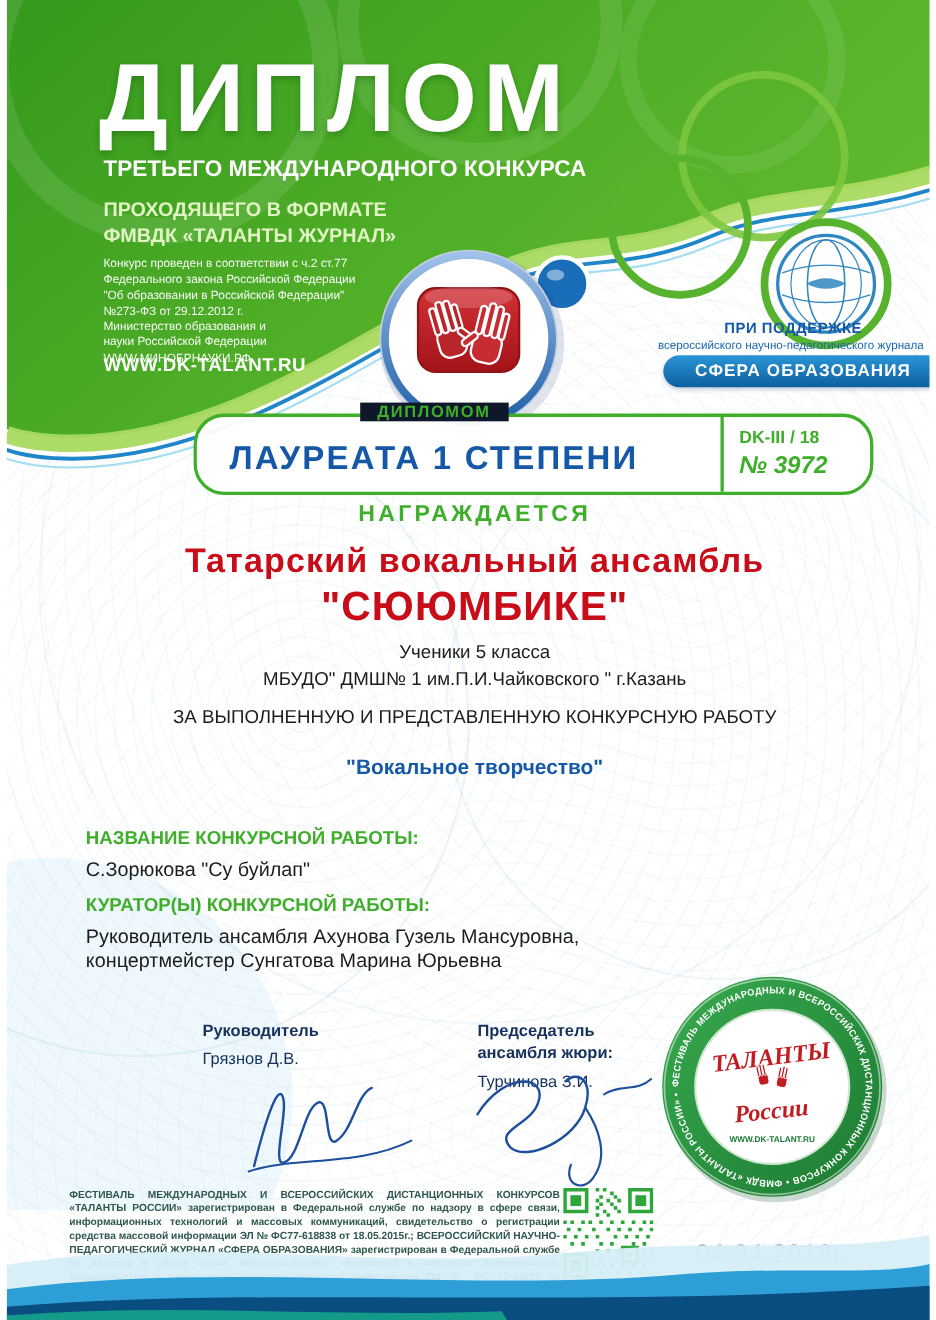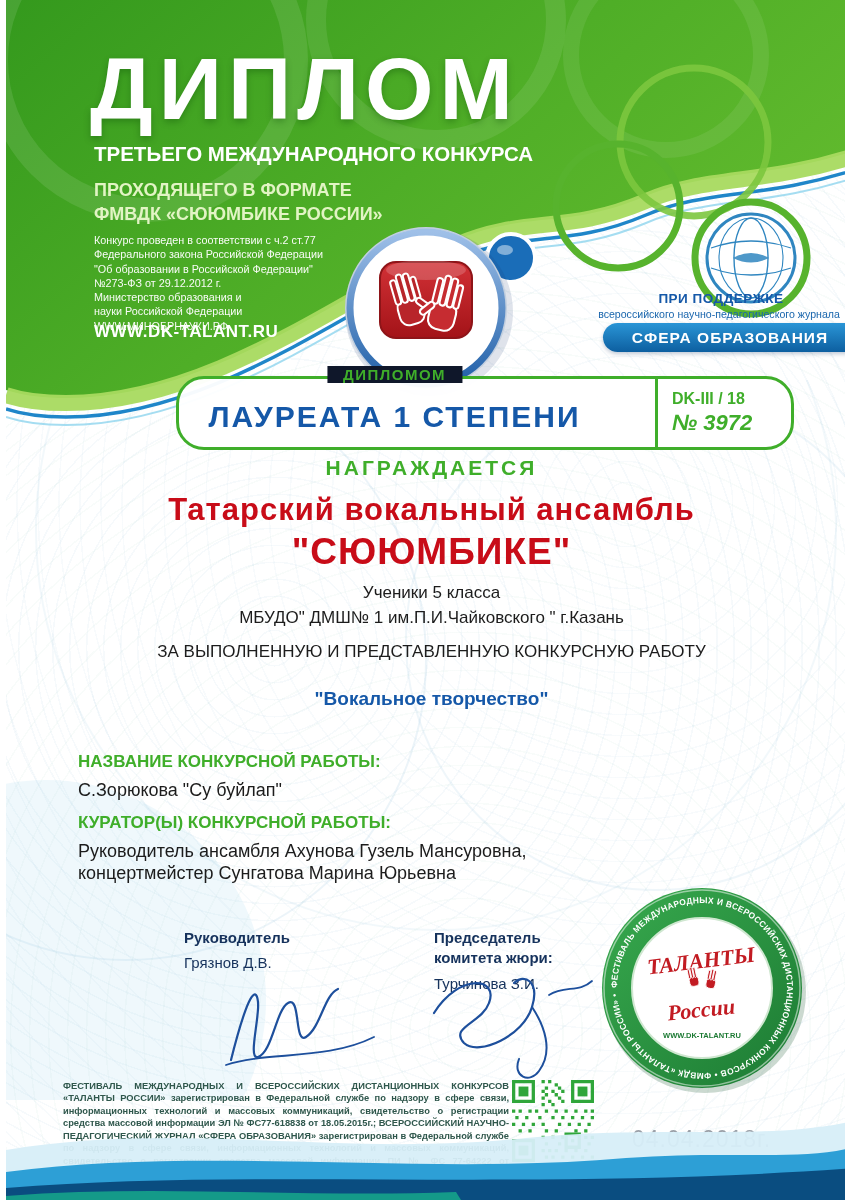--- a/index.html
+++ b/index.html
@@ -184,21 +184,21 @@
         <rect x="8.5" y="-23" width="5" height="23" rx="2.5"></rect>
         <rect x="-18" y="-2" width="6" height="16" rx="3" transform="rotate(38 -15 6)"></rect>
       </g>
     </g>
   </svg>
 
   <div class="abs hdr-title">ДИПЛОМ</div>
   <div class="abs hdr-subtitle">ТРЕТЬЕГО МЕЖДУНАРОДНОГО КОНКУРСА</div>
   <div class="abs hdr-format">
     <div>ПРОХОДЯЩЕГО В ФОРМАТЕ</div>
-    <div>ФМВДК «СЮЮМБИКЕ РОССИИ»</div>
+    <div>ФМВДК «ТАЛАНТЫ ЖУРНАЛ»</div>
   </div>
   <div class="abs hdr-legal">
     <div>Конкурс проведен в соответствии с ч.2 ст.77</div>
     <div>Федерального закона Российской Федерации</div>
     <div>"Об образовании в Российской Федерации"</div>
     <div>№273-ФЗ от 29.12.2012 г.</div>
     <div>Министерство образования и</div>
     <div>науки Российской Федерации</div>
     <div>WWW.МИНОБРНАУКИ.РФ</div>
   </div>
@@ -235,21 +235,21 @@
   <div class="abs sect-label cur-label">КУРАТОР(Ы) КОНКУРСНОЙ РАБОТЫ:</div>
   <div class="abs sect-value cur-1">Руководитель ансамбля Ахунова Гузель Мансуровна,</div>
   <div class="abs sect-value cur-2">концертмейстер Сунгатова Марина Юрьевна</div>
 
   <div class="abs sig-block sig-left">
     <div class="sig-bold">Руководитель</div>
     <div class="sig-name">Грязнов Д.В.</div>
   </div>
   <div class="abs sig-block sig-right">
     <div class="sig-bold">Председатель</div>
-    <div class="sig-bold">комитета жюри:</div>
+    <div class="sig-bold">ансамбля жюри:</div>
     <div class="sig-name">Турчинова З.И.</div>
   </div>
 
   <svg class="abs" style="left:200px;top:965px;" width="190" height="120" viewBox="0 0 190 120">
     <path d="M25,95 C35,55 45,25 50,30 C58,40 40,95 52,92 C66,88 70,45 82,38 C95,30 88,80 100,72 C115,62 118,30 132,24" fill="none" stroke="#1d4f9c" stroke-width="2.2" stroke-linecap="round"></path>
     <path d="M20,100 C60,86 120,96 168,72" fill="none" stroke="#1d4f9c" stroke-width="1.8" stroke-linecap="round"></path>
   </svg>
   <svg class="abs" style="left:398px;top:955px;" width="210" height="135" viewBox="0 0 210 135">
     <path d="M30,58 C55,18 95,22 85,48 C78,68 45,72 60,88 C75,102 120,80 128,52 C136,26 120,18 110,28" fill="none" stroke="#1d4f9c" stroke-width="2.2" stroke-linecap="round"></path>
     <path d="M128,52 C140,70 150,96 135,116 C126,129 108,122 115,104" fill="none" stroke="#1d4f9c" stroke-width="2" stroke-linecap="round"></path>

